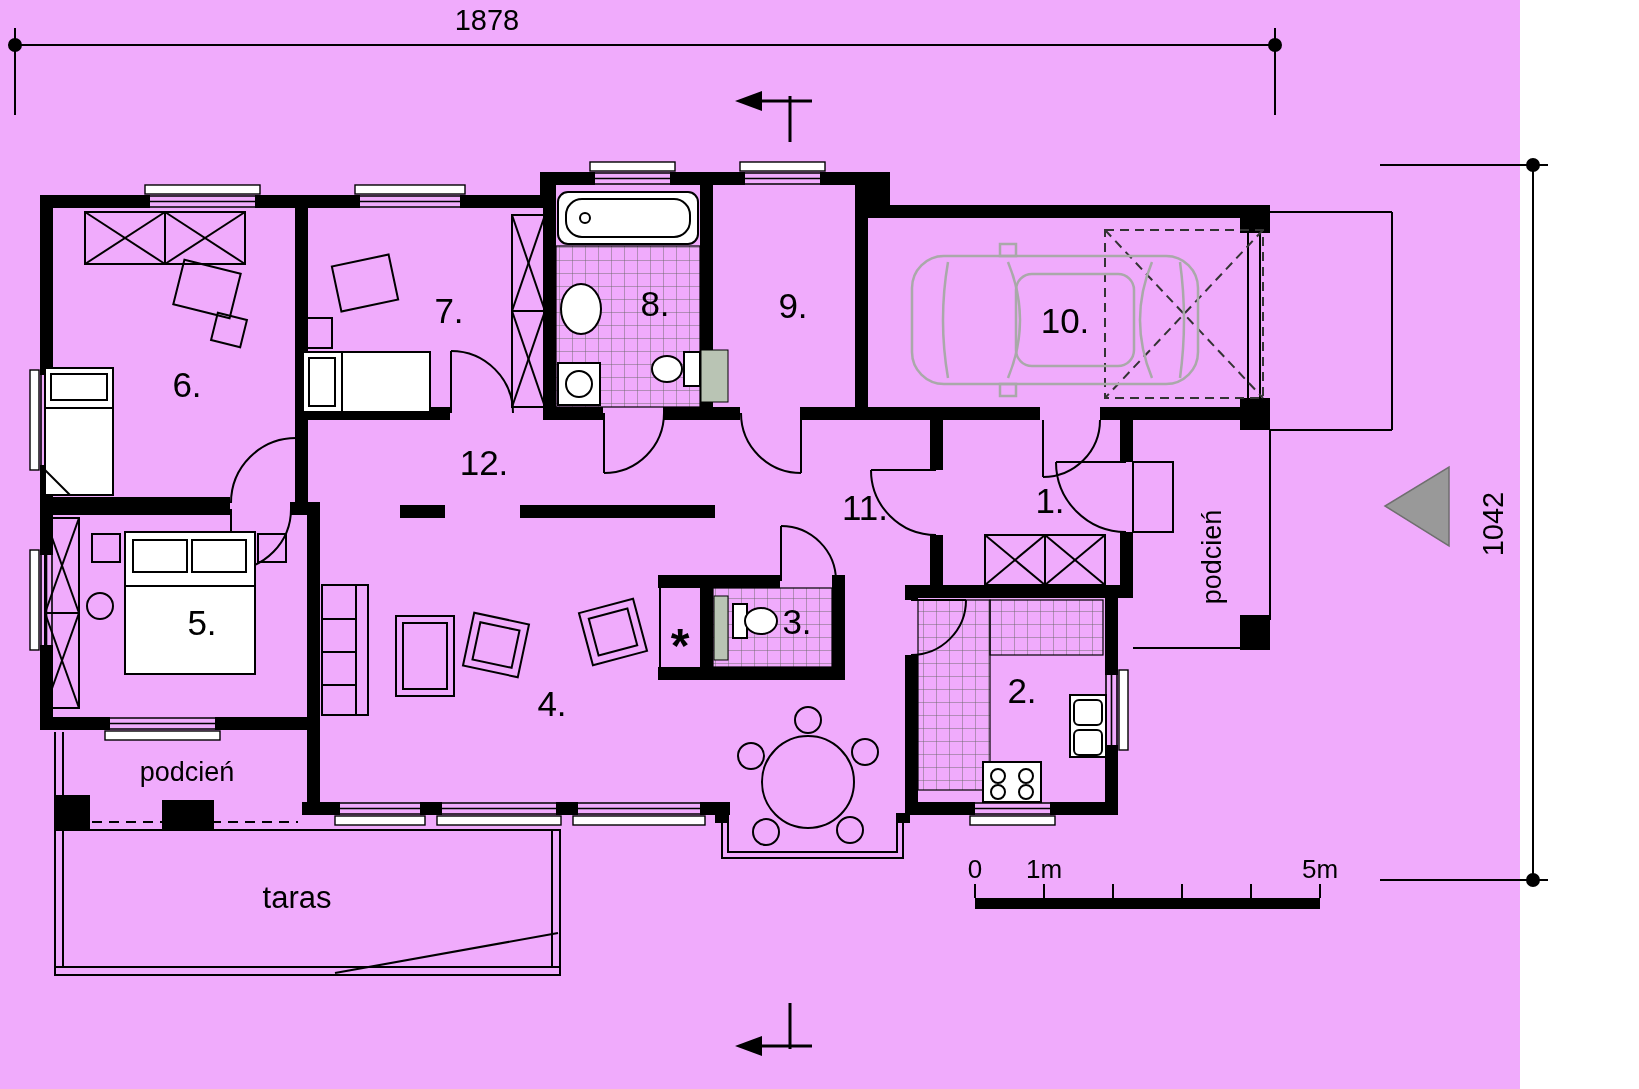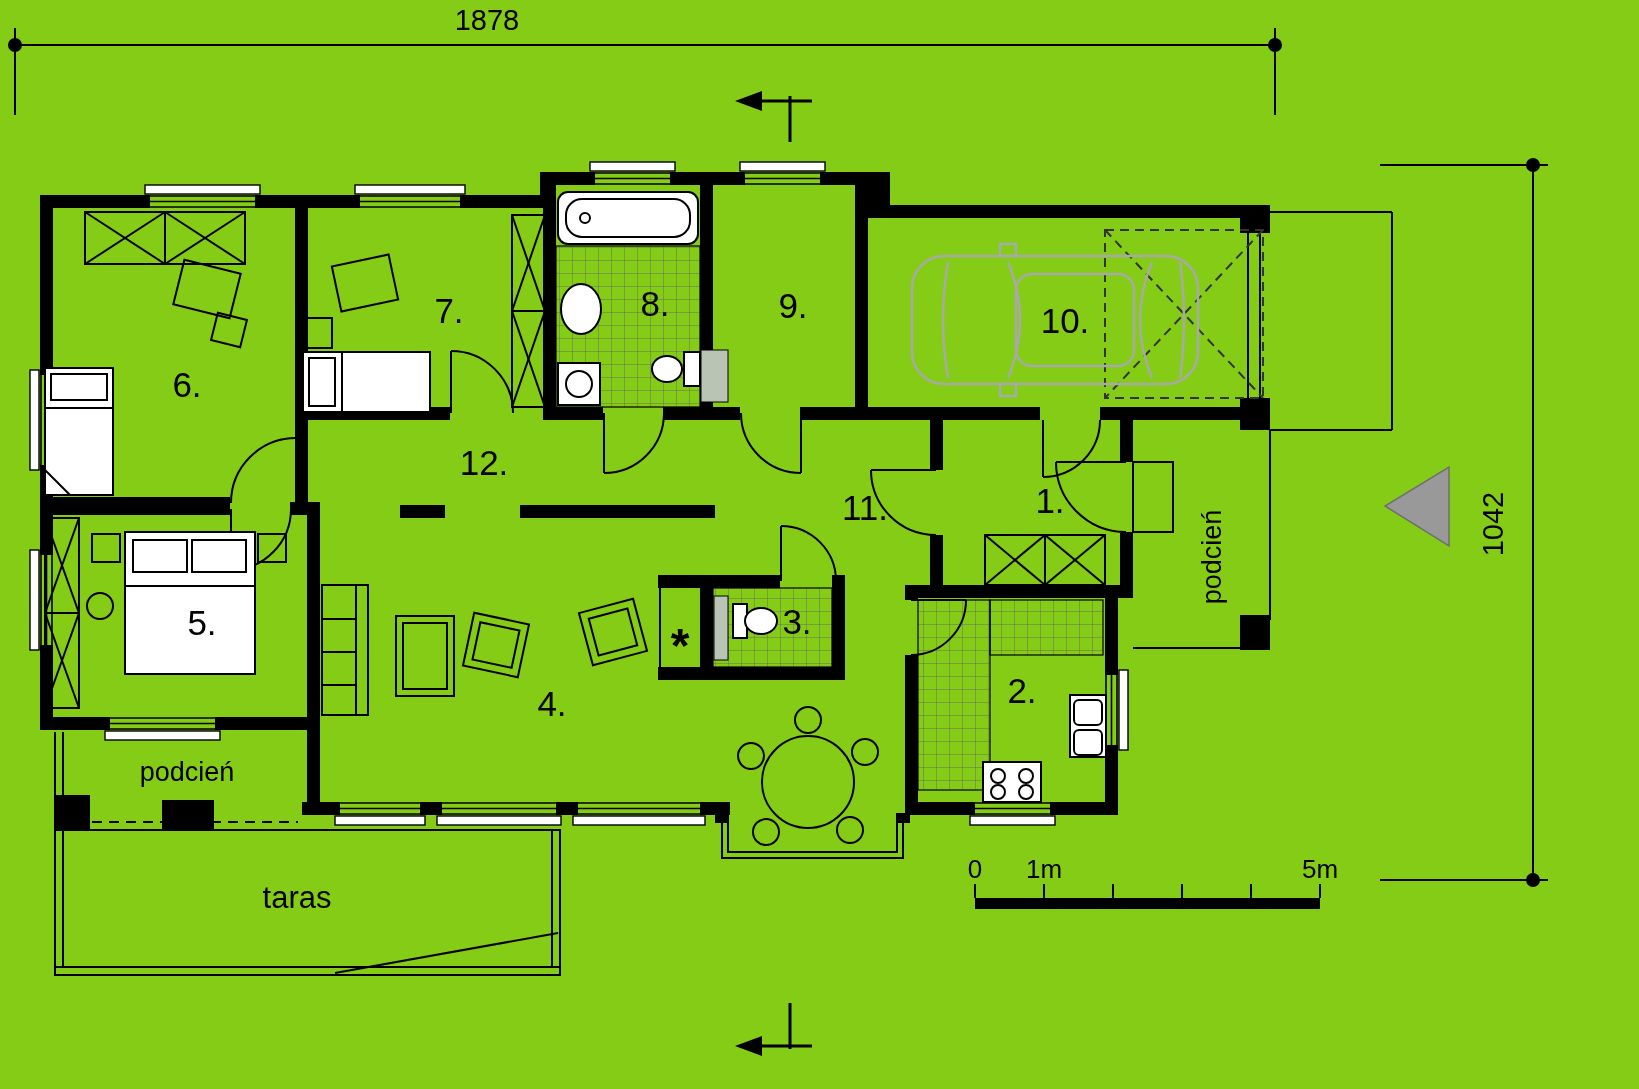--- a/index.html
+++ b/index.html
@@ -1,16 +1,16 @@
 <!DOCTYPE html>
 <html><head>
 <meta charset="utf-8">
 <style>
   html,body{margin:0;padding:0;background:#ffffff;}
-  .stage{width:1639px;height:1089px;position:relative;background:#84cc16;}
+  .stage{width:1520px;height:1089px;position:relative;background:#f0abfc;}
   svg text{font-family:"Liberation Sans", sans-serif; fill:#000;}
   .room-num{font-size:35px;}
   .small-label{font-size:27px;}
   .taras-label{font-size:31px;}
   .dim-label{font-size:29px;}
   .scale-label{font-size:26px;}
   .star-label{font-size:48px;font-weight:bold;}
   .thin{stroke:#000;stroke-width:2;fill:none;}
   .furn{stroke:#000;stroke-width:2;fill:none;}
   .furnw{stroke:#000;stroke-width:2;fill:#fff;}

